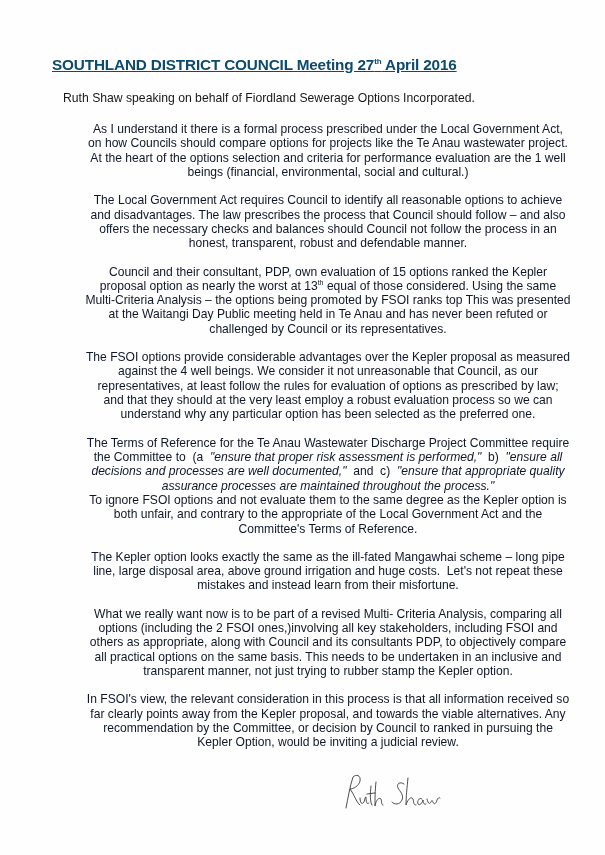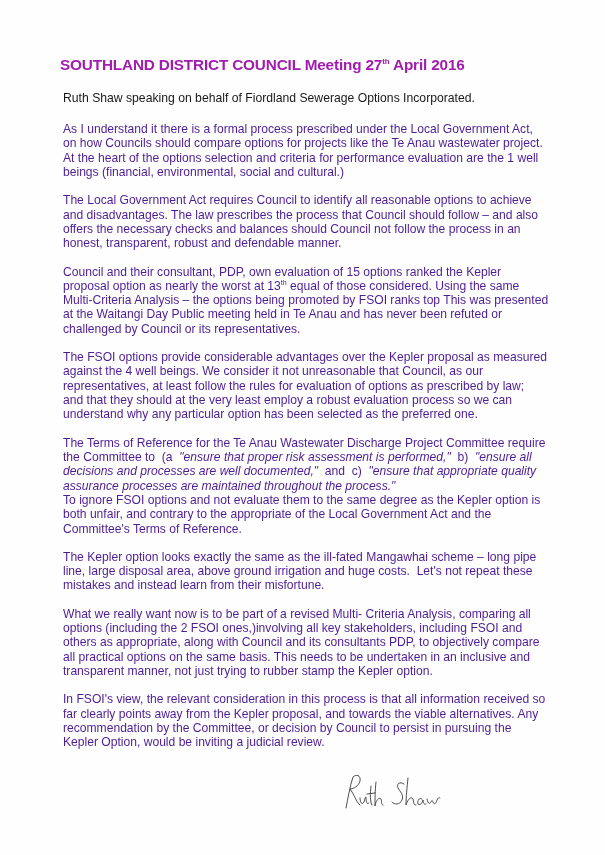--- a/index.html
+++ b/index.html
@@ -16,27 +16,28 @@
       color: #1c1c1c;
     }
     .page {
       position: absolute;
       left: 0; top: 0;
       width: 605px; height: 855px;
       background: #fefefe;
     }
     .title {
       position: absolute;
-      left: 60px;
+      left: 52px;
       top: 56px;
       font-size: 15.3px;
       font-weight: bold;
       letter-spacing: -0.15px;
       white-space: nowrap;
-      color: #a21caf;
+      color: #0c4a6e;
+      text-decoration: underline;
     }
     .title sup {
       font-size: 8px;
       vertical-align: 6px;
       line-height: 0;
     }
     .subtitle {
       position: absolute;
       left: 63px;
       top: 91px;
@@ -45,21 +46,22 @@
       white-space: nowrap;
       color: #181818;
     }
     .body {
       position: absolute;
       left: 63px;
       top: 122px;
       width: 530px;
       font-size: 12.1px;
       line-height: 14.3px;
-      color: #4c1d95;
+      color: #0f172a;
+      text-align: center;
     }
     .para {
       margin: 0 0 14.1px 0;
     }
     .line {
       display: block;
       white-space: nowrap;
     }
     .line sup {
       font-size: 7px;
@@ -142,21 +144,21 @@
       <span class="line">What we really want now is to be part of a revised Multi- Criteria Analysis, comparing all</span>
       <span class="line">options (including the 2 FSOI ones,)involving all key stakeholders, including FSOI and</span>
       <span class="line">others as appropriate, along with Council and its consultants PDP, to objectively compare</span>
       <span class="line">all practical options on the same basis. This needs to be undertaken in an inclusive and</span>
       <span class="line">transparent manner, not just trying to rubber stamp the Kepler option.</span>
     </div>
 
     <div class="para">
       <span class="line">In FSOI's view, the relevant consideration in this process is that all information received so</span>
       <span class="line">far clearly points away from the Kepler proposal, and towards the viable alternatives. Any</span>
-      <span class="line">recommendation by the Committee, or decision by Council to persist in pursuing the</span>
+      <span class="line">recommendation by the Committee, or decision by Council to ranked in pursuing the</span>
       <span class="line">Kepler Option, would be inviting a judicial review.</span>
     </div>
   </div>
 
   <div class="signature" title="Ruth Shaw">
     <svg viewBox="0 0 110 40">
       <g fill="none" stroke="#3a3a3a" stroke-width="0.9" stroke-linecap="round" stroke-linejoin="round">
 
         <path d="M6 36 C8 26 10 14 13 5 C16 2 21 3 20 9 C19 14 13 17 10 17 C14 22 16 30 20 33"></path>
 

